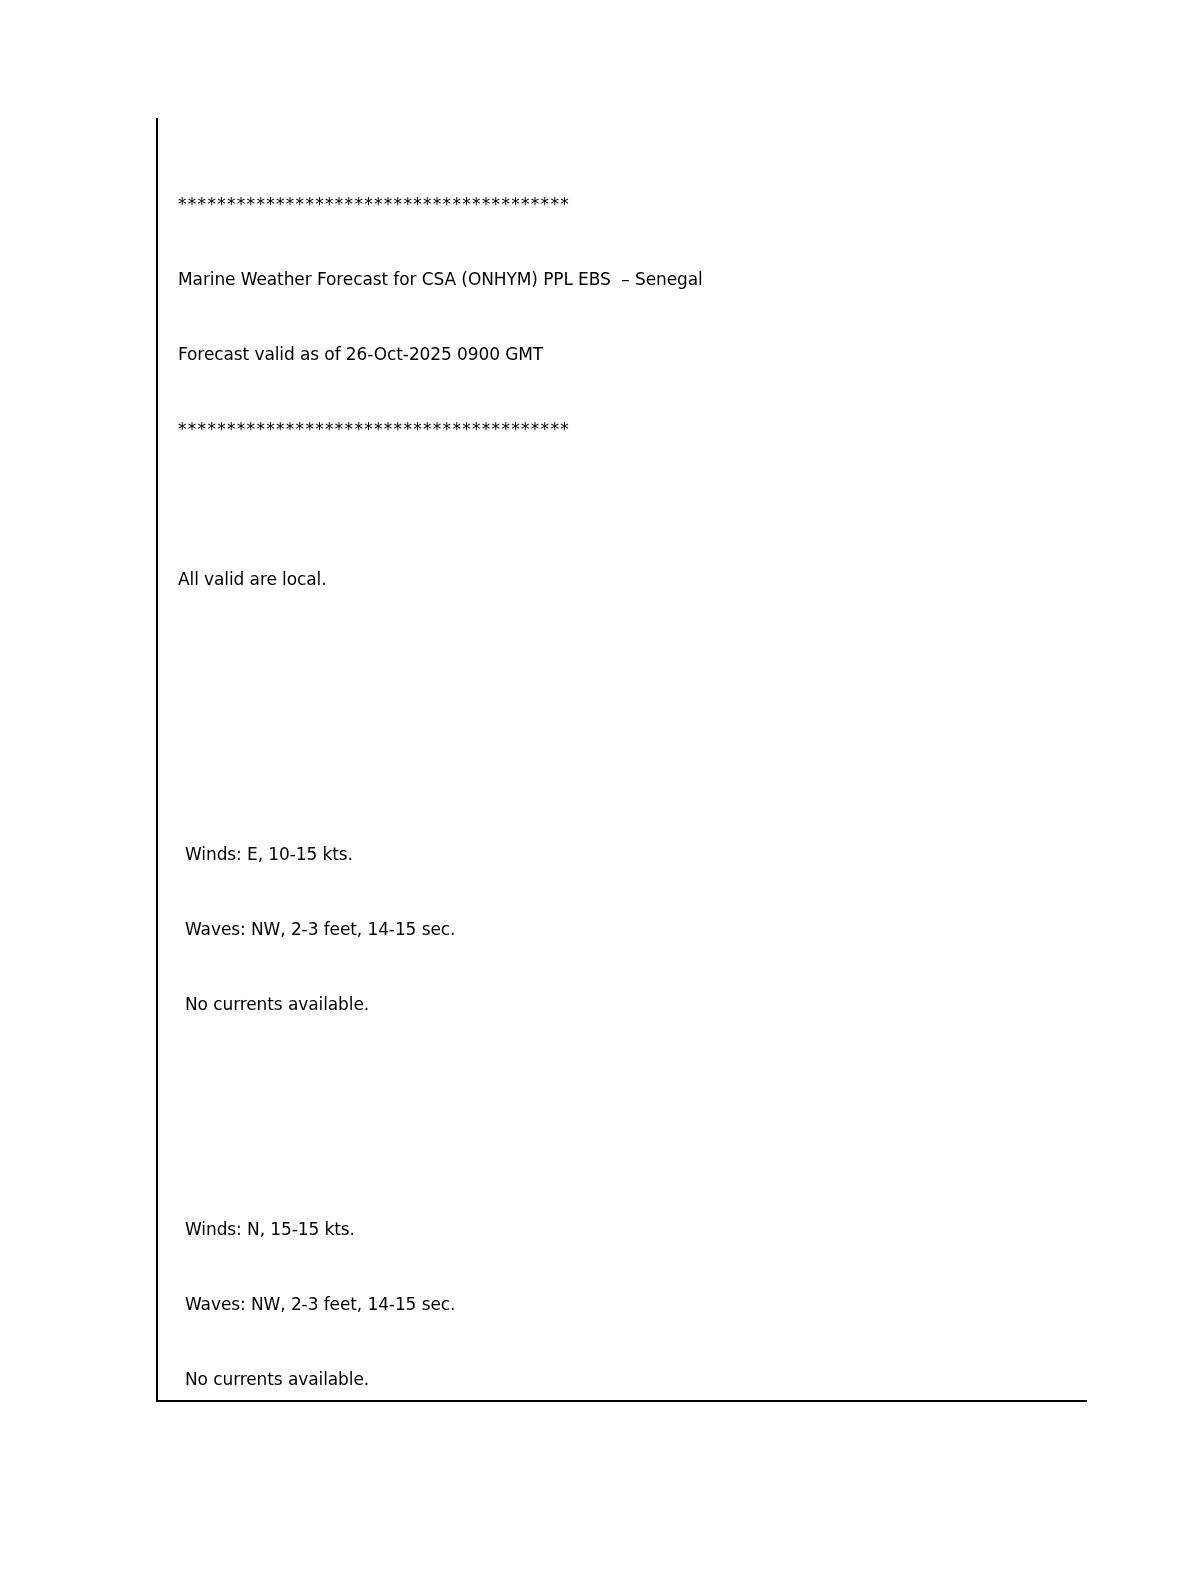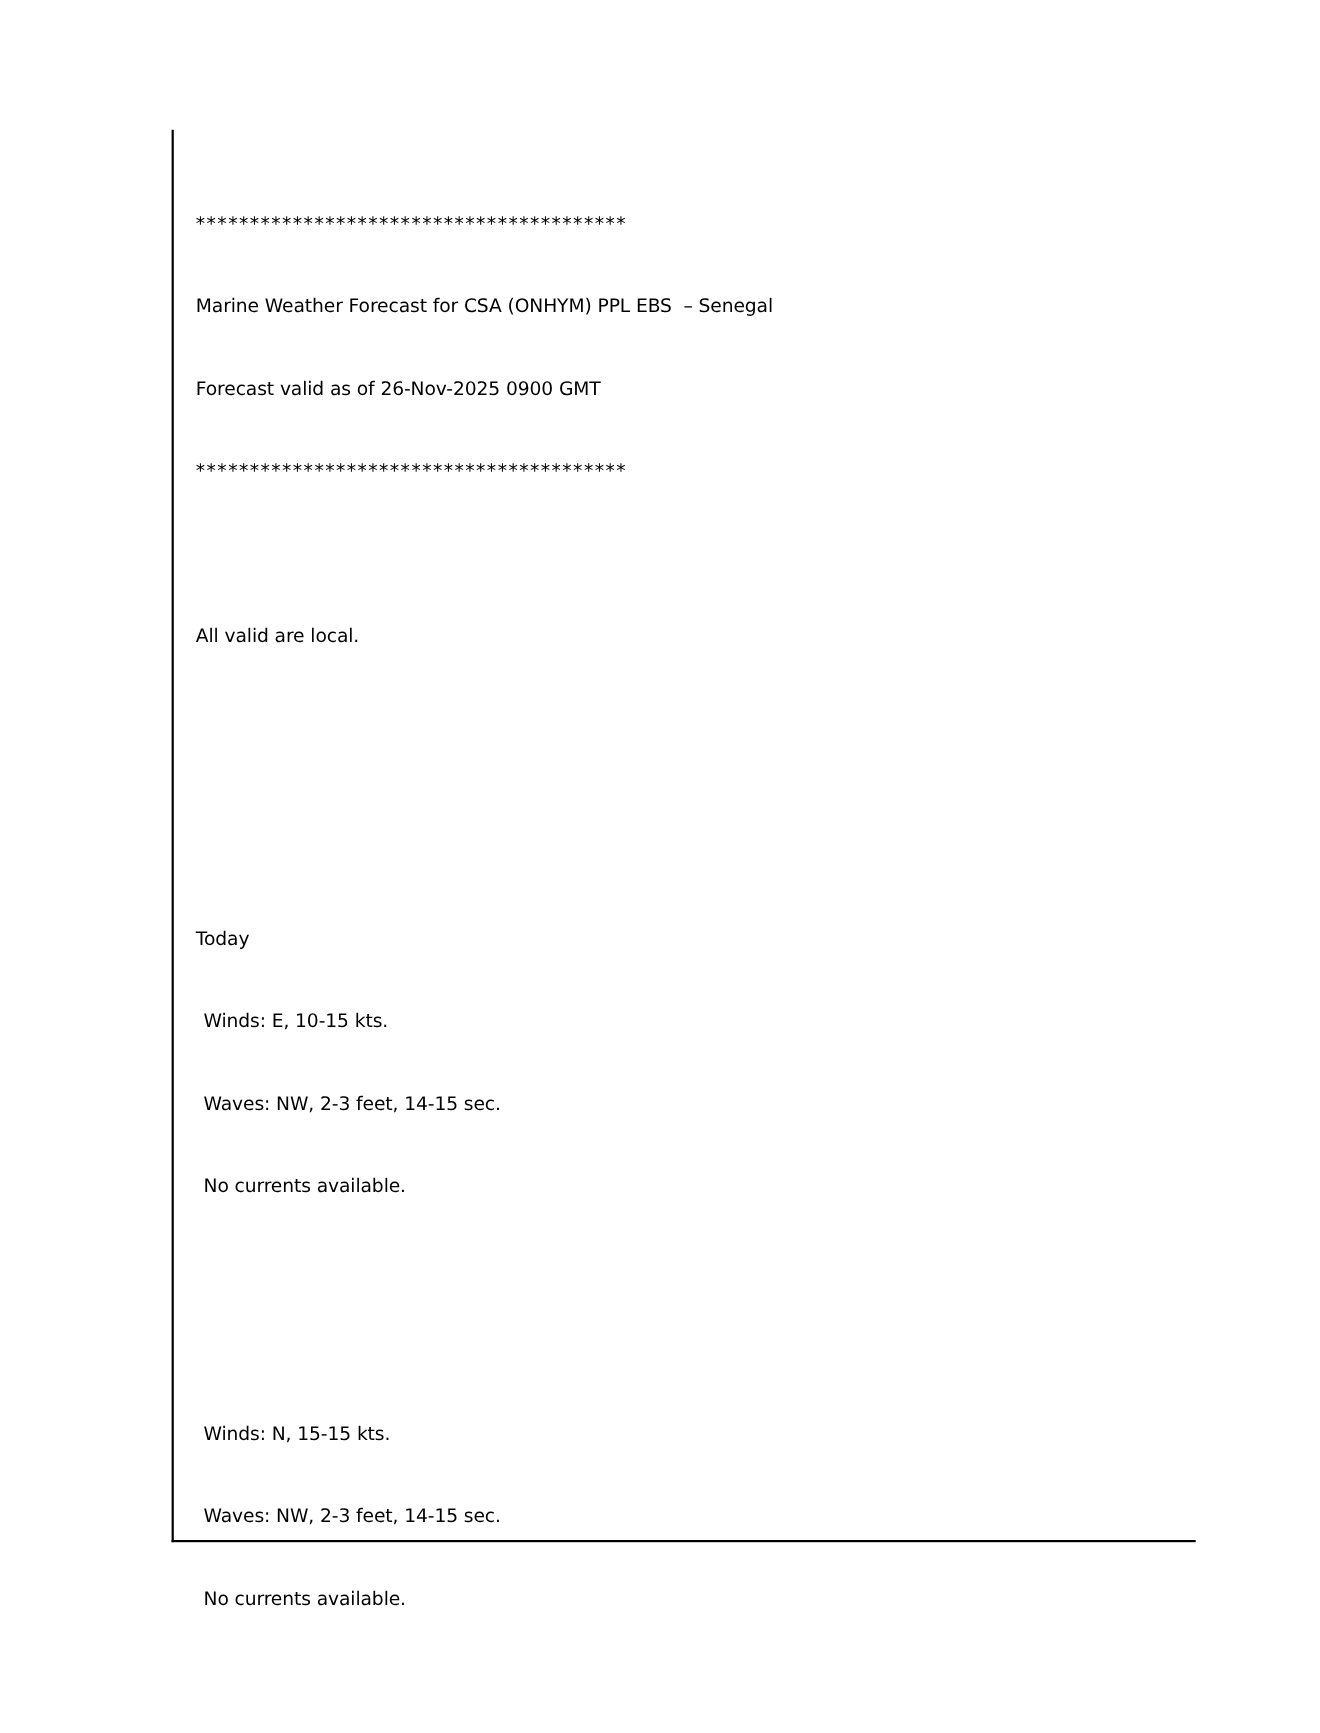--- a/index.html
+++ b/index.html
@@ -63,29 +63,28 @@
 
 <div class="page">
 
   <div class="frame-border-left"></div>
   <div class="frame-border-bottom"></div>
 
   <div class="text-col">
 
     <div class="line divider">****************************************</div>
     <div class="line">Marine Weather Forecast for CSA (ONHYM) PPL EBS  – Senegal</div>
-    <div class="line">Forecast valid as of 26-Nov-2025 0900 GMT</div>
+    <div class="line">Forecast valid as of 26-Oct-2025 0900 GMT</div>
     <div class="line divider">****************************************</div>
     <div class="line blank"></div>
     <div class="line">All valid are local.</div>
     <div class="line blank"></div>
 
     <div id="periods">
   <div class="period">
-    <div class="line name">Today</div>
     <div class="line detail winds">Winds: E, 10-15 kts.</div>
     <div class="line detail waves">Waves: NW, 2-3 feet, 14-15 sec.</div>
     <div class="line detail currents">No currents available.</div>
   </div>
 
   <div class="period">
     <div class="line detail winds">Winds: N, 15-15 kts.</div>
     <div class="line detail waves">Waves: NW, 2-3 feet, 14-15 sec.</div>
     <div class="line detail currents">No currents available.</div>
   </div>

